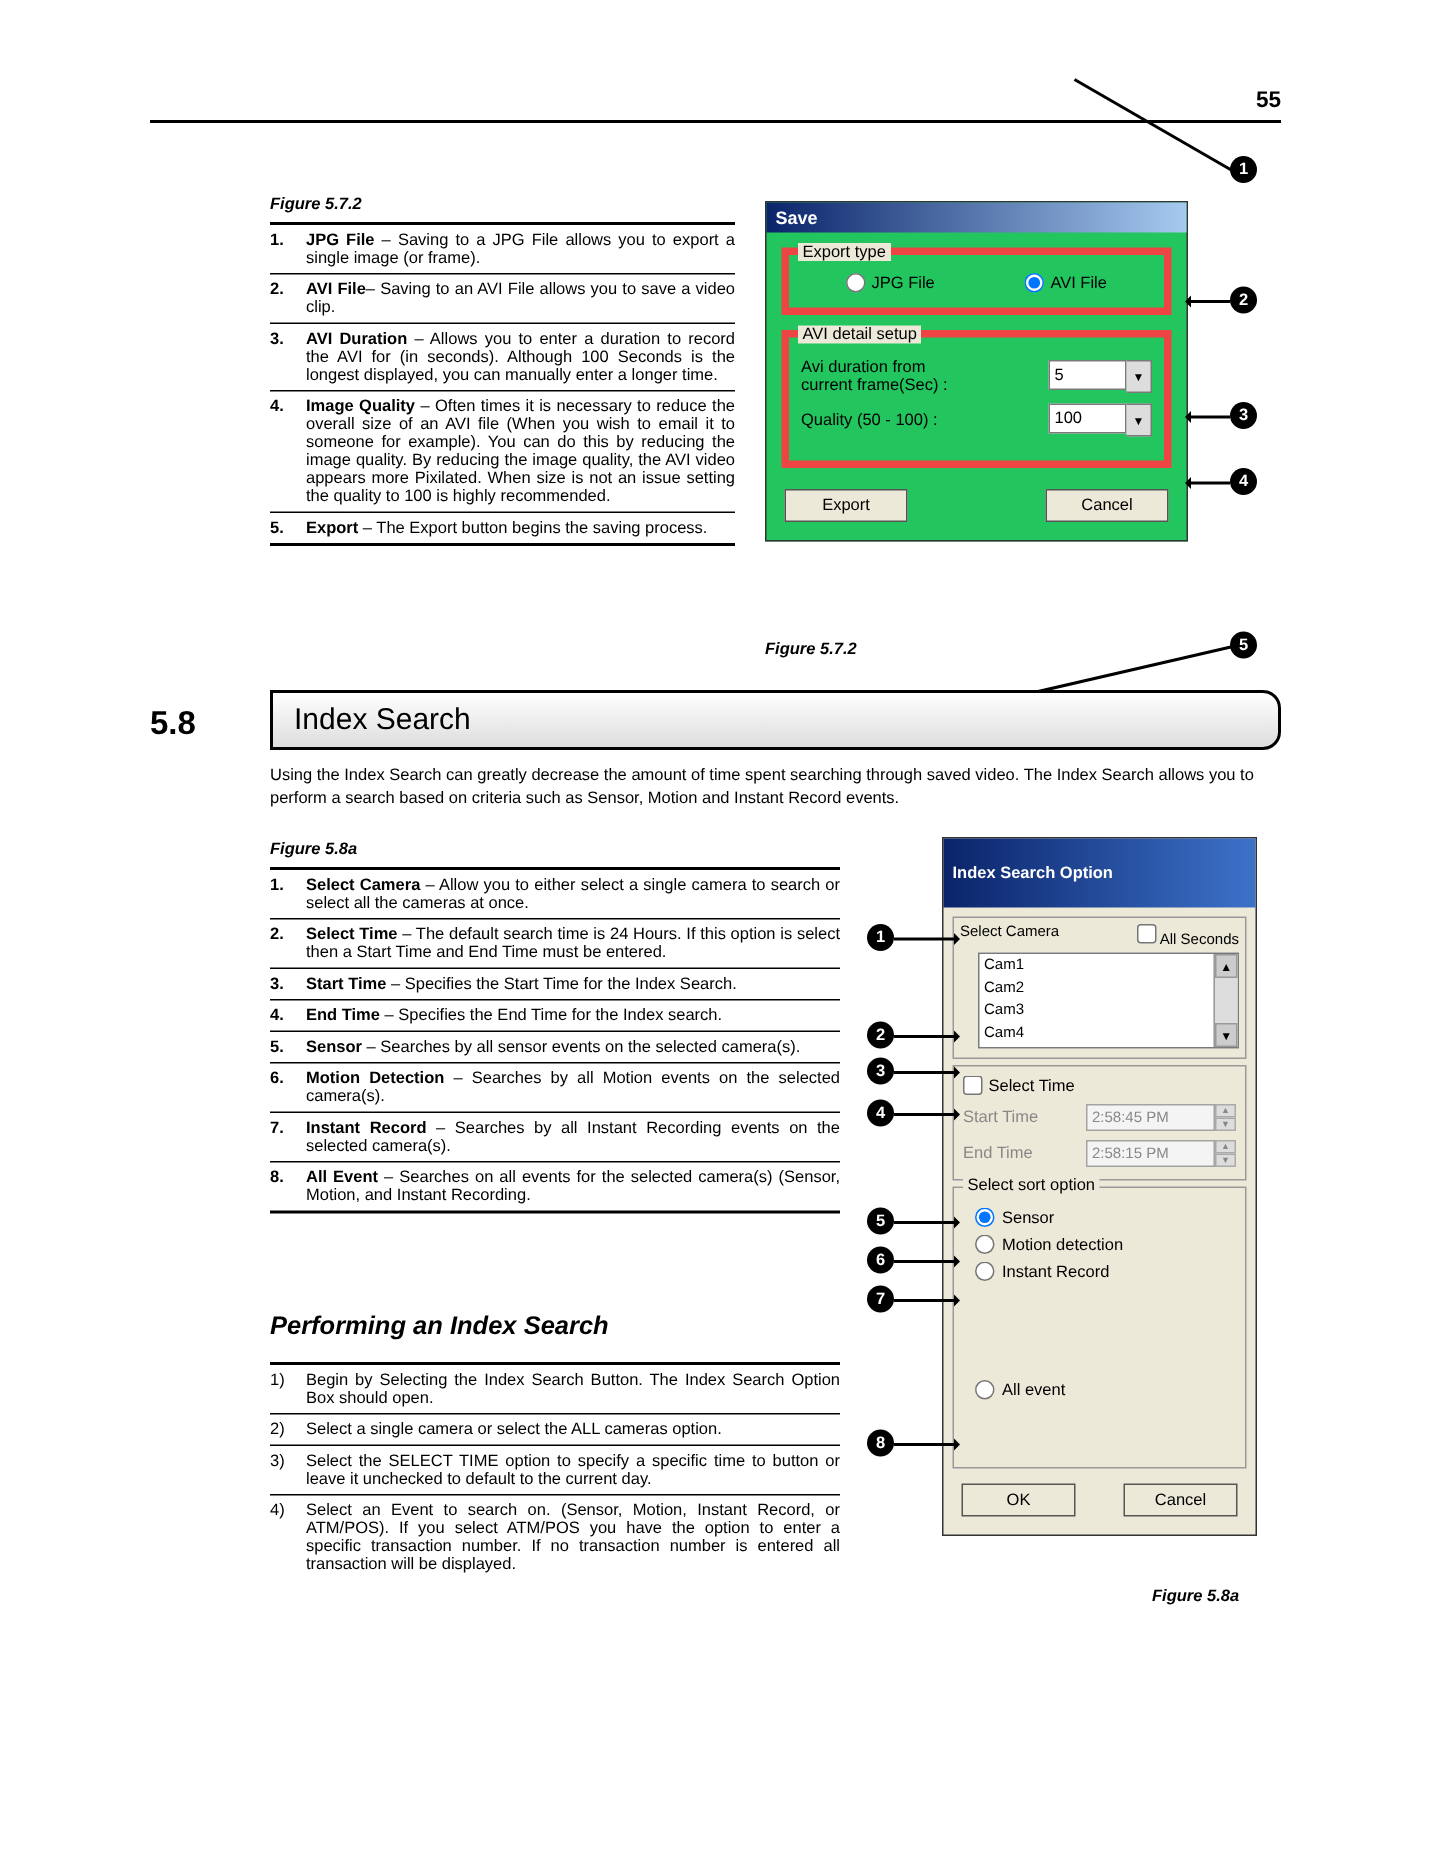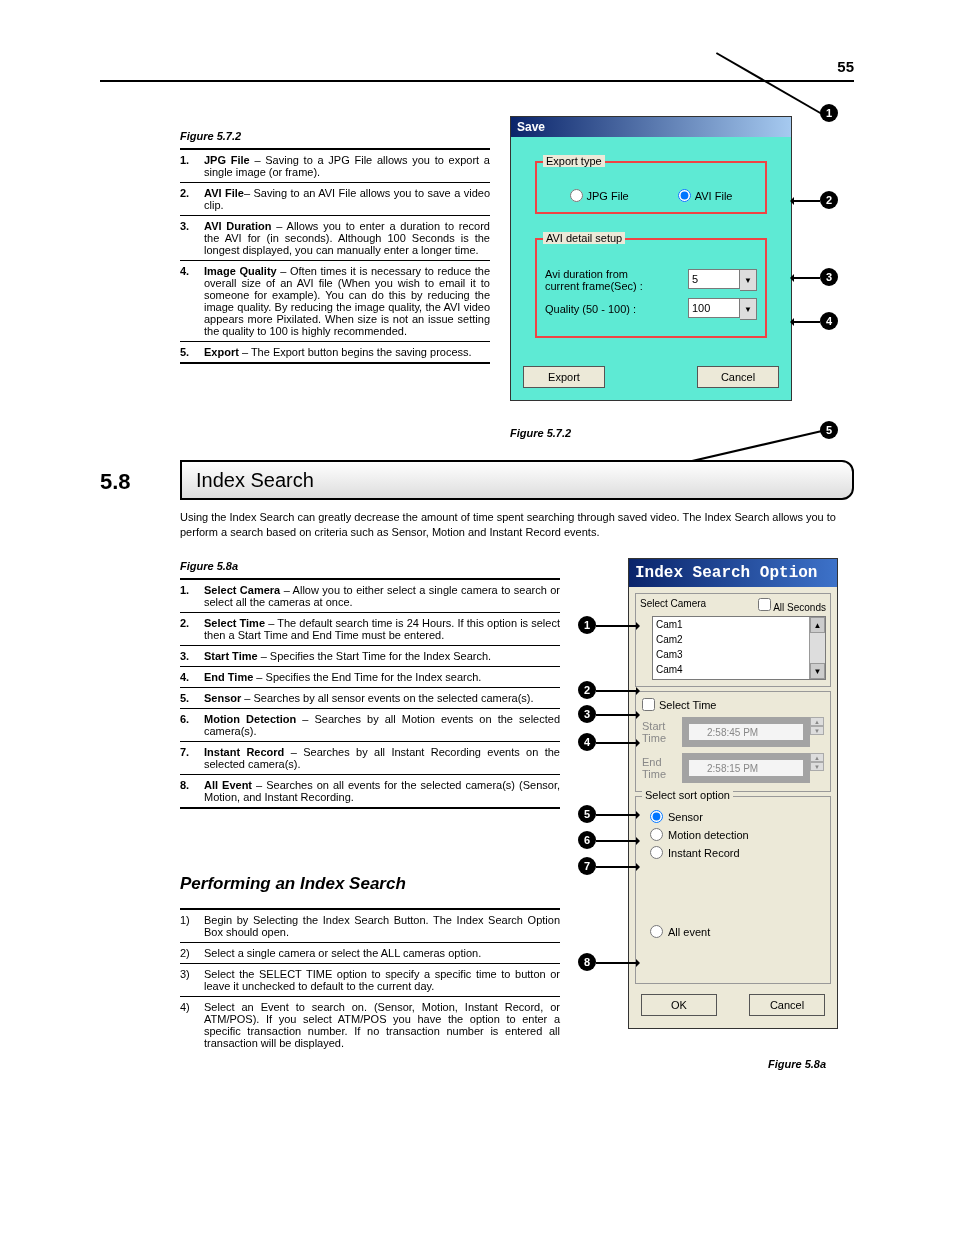--- a/index.html
+++ b/index.html
@@ -18,23 +18,23 @@
   .fig572-label { position:absolute; left:180px; top:130px; font-style:italic; font-weight:bold; font-size:11px; }
   .list572 { position:absolute; left:180px; top:148px; width:310px; }
   .li { display:flex; border-top:1px solid #000; padding:4px 0; text-align:justify; }
   .li:first-child { border-top:2px solid #000; }
   .li:last-child { border-bottom:2px solid #000; }
   .li .num { width:24px; font-weight:bold; flex:none; }
   .li .txt { flex:1; }
   .li .txt b { font-weight:bold; }
 
   
-  .save-dlg { position:absolute; left:510px; top:116px; width:280px; background:#5eead4; border:1px solid #333; font-size:11px; }
+  .save-dlg { position:absolute; left:510px; top:134px; width:280px; background:#22c55e; border:1px solid #333; font-size:11px; }
   .save-title { background:linear-gradient(to right,#0a246a,#a6caf0); color:#fff; font-weight:bold; padding:3px 6px; font-size:12px; }
-  .group { border:2px solid #ef4444; margin:24px; padding:22px 8px 10px; position:relative; }
+  .group { border:5px solid #ef4444; margin:10px; padding:8px 8px 10px; position:relative; }
   .group-title { position:absolute; top:-8px; left:6px; background:#ece9d8; padding:0 3px; font-size:11px; }
   .radio-row { display:flex; justify-content:space-around; margin-top:4px; }
   .radio-row label { display:flex; align-items:center; gap:4px; }
   .avi-row { display:flex; align-items:center; justify-content:space-between; margin:6px 0; }
   .combo { display:flex; }
   .combo input { width:44px; height:18px; border:1px solid #7a7a7a; padding:0 3px; font-size:11px; background:#fff; }
   .combo .arrow { width:16px; height:20px; border:1px solid #7a7a7a; border-left:none; background:#ddd; display:flex; align-items:center; justify-content:center; font-size:8px; }
   .dlg-btns { display:flex; justify-content:space-between; padding:4px 12px 12px; }
   .winbtn { width:82px; height:22px; border:1px solid #555; background:#ece9d8; font-size:11px; }
   .fig572-caption { position:absolute; left:510px; top:427px; font-style:italic; font-weight:bold; font-size:11px; }
@@ -60,33 +60,33 @@
   .list58 .li:last-child { border-bottom:2px solid #000; }
 
   .perf-title { position:absolute; left:180px; top:874px; font-style:italic; font-weight:bold; font-size:17px; }
   .steps { position:absolute; left:180px; top:908px; width:380px; }
   .steps .li:first-child { border-top:2px solid #000; }
   .steps .li:last-child { border-bottom:none; }
   .steps .num { font-weight:normal; }
 
   
   .idx-dlg { position:absolute; left:628px; top:558px; width:208px; background:#ece9d8; border:1px solid #333; font-size:11px; }
-  .idx-title { background:linear-gradient(to right,#0a246a,#3d72c9); color:#fff; font-weight:bold; padding:5px 6px; font-size:16px;font-family:Liberation Mono, monospace; }
+  .idx-title { background:linear-gradient(to right,#0a246a,#3d72c9); color:#fff; font-weight:bold; padding:17px 6px; font-size:11px; }
   .cam-group { margin:6px 6px 4px; border:1px solid #999; padding:4px 4px 6px; position:relative; }
   .cam-head { display:flex; justify-content:space-between; font-size:10px; margin-bottom:3px; }
   .cam-list { border:1px solid #7a7a7a; background:#fff; height:62px; display:flex;margin-left:12px; }
   .cam-items { flex:1; overflow:hidden; }
   .cam-items div { padding:0 3px; font-size:10px; line-height:15px; }
   .sb { width:15px; background:#ddd; display:flex; flex-direction:column; justify-content:space-between; border-left:1px solid #999; }
   .sb span { height:14px; display:flex; align-items:center; justify-content:center; font-size:8px; background:#ccc; border:1px solid #999; }
 
   .time-group { margin:4px 6px; border:1px solid #999; padding:6px 6px 8px; position:relative; }
   .chk-row { display:flex; align-items:center; gap:4px; font-size:11px; }
   .time-row { display:flex; align-items:center; justify-content:space-between; margin-top:6px; color:#888; }
-  .time-row input { width:78px; height:16px; border:7px solid #a3a3a3; font-size:10px; padding:0 18px; color:#888; background:#f4f4f4; }
+  .time-row input { width:78px; height:16px; border:1px solid #a3a3a3; font-size:10px; padding:0 3px; color:#888; background:#f4f4f4; }
   .spin { width:14px; height:18px; display:flex; flex-direction:column; }
   .spin span { flex:1; border:1px solid #aaa; background:#ddd; font-size:6px; display:flex; align-items:center; justify-content:center; }
 
   .sort-group { margin:4px 6px; border:1px solid #999; padding:8px 6px; position:relative; height:170px; }
   .sort-group label { display:flex; align-items:center; gap:5px; font-size:11px; margin:5px 8px; }
   .sort-group .spacer { height:56px; }
   .idx-btns { display:flex; justify-content:space-between; padding:6px 12px 12px; }
   .idx-btns .winbtn { width:76px; }
   .fig58a-caption { position:absolute; left:768px; top:1058px; font-style:italic; font-weight:bold; font-size:11px; }
 

